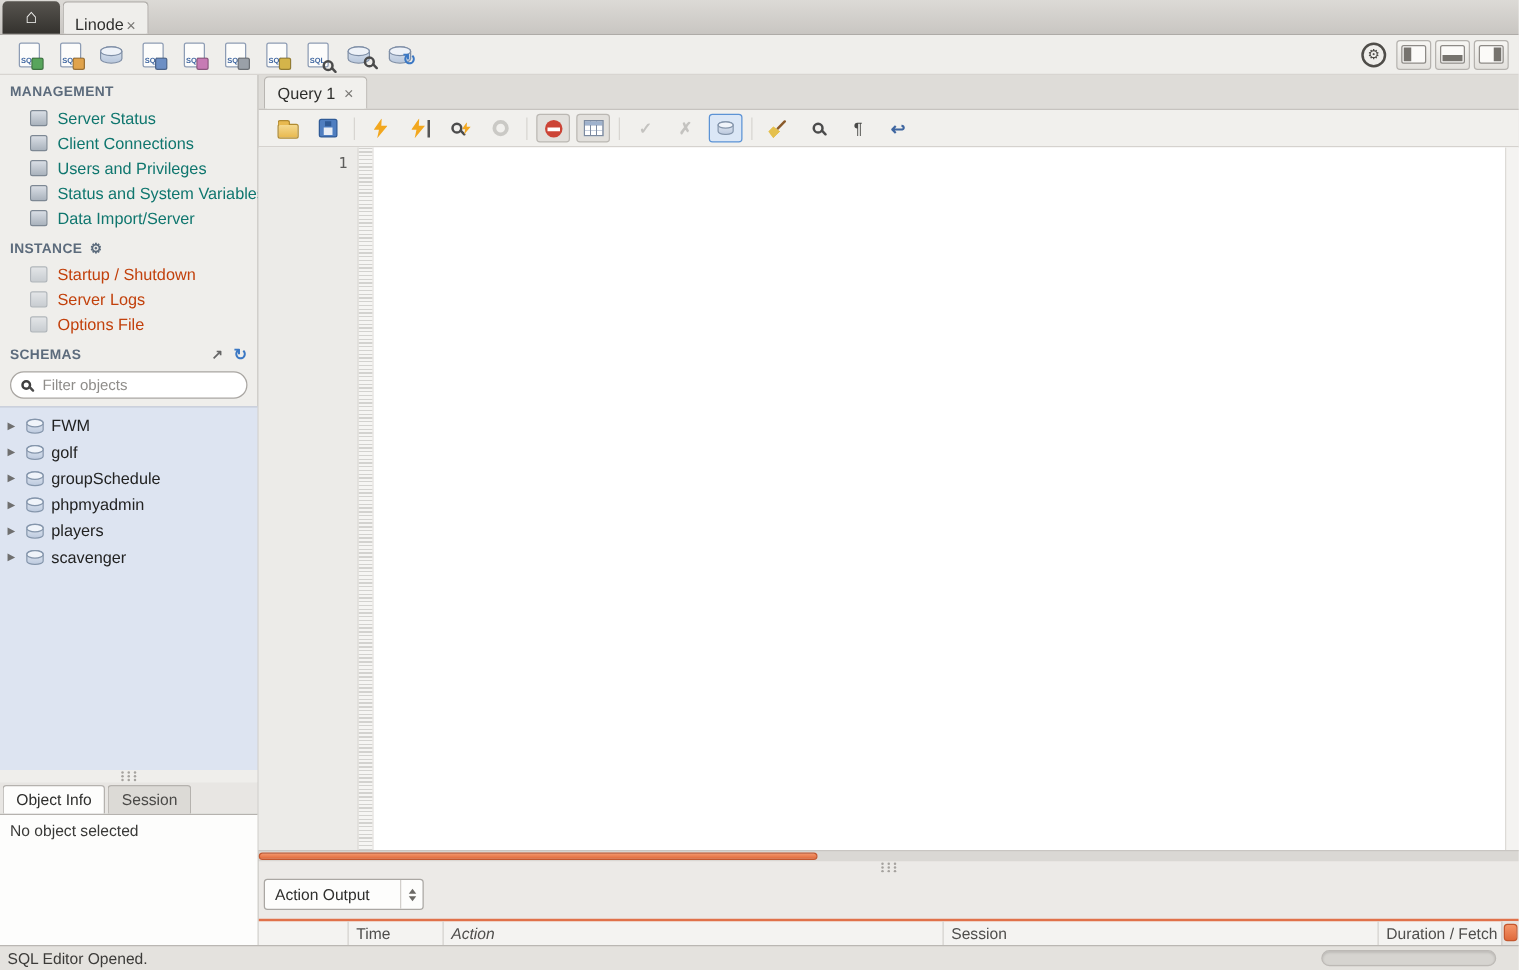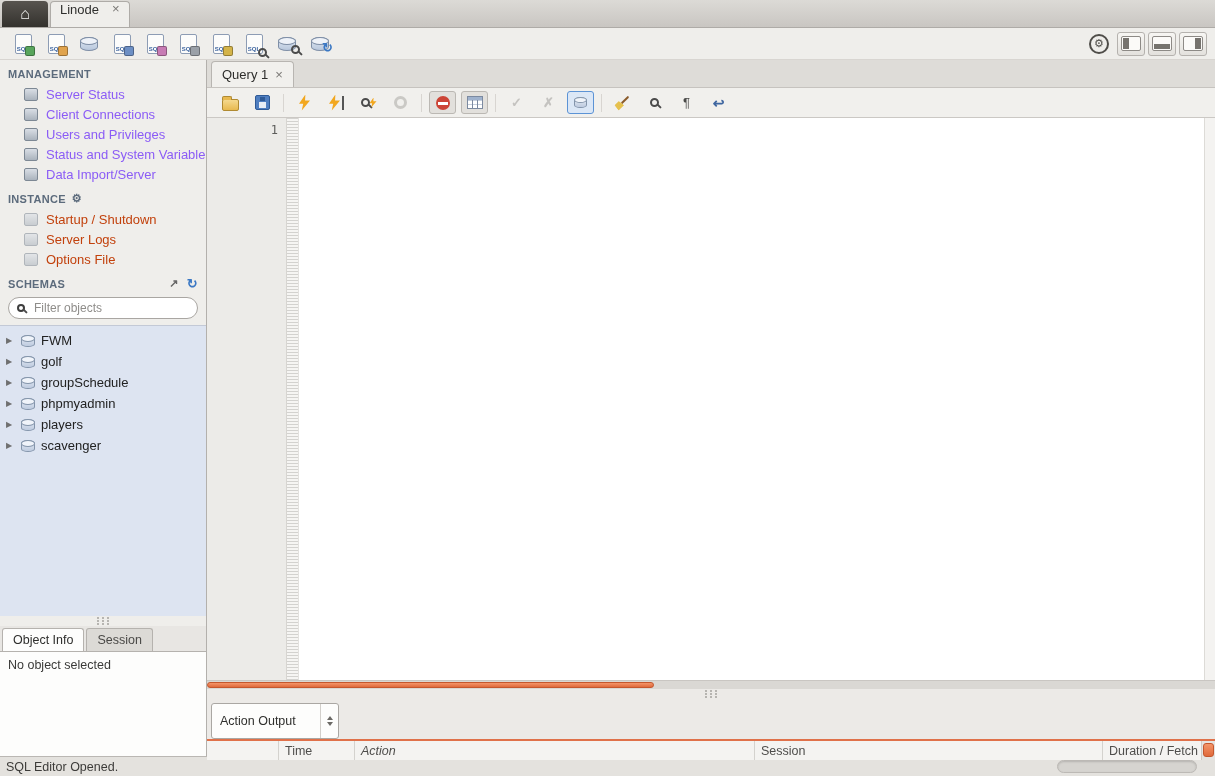--- a/index.html
+++ b/index.html
@@ -11,22 +11,22 @@
   }
   .window { width:1215px; height:776px; display:flex; flex-direction:column; }
 
   
   .titlebar { height:28px; flex:none; background:linear-gradient(#dcdad6,#c9c6c2);
     border-bottom:1px solid #aeaba7; display:flex; align-items:flex-end; padding-left:2px; gap:2px; }
   .home-tab { width:46px; height:26px; background:linear-gradient(#57544f,#34322e);
     border-radius:4px 4px 0 0; display:flex; align-items:center; justify-content:center;
     color:#f2f2f0; font-size:16px; }
   .conn-tab { height:26px; background:#efeeeb; border:1px solid #aeaba7; border-bottom:none;
-    border-radius:4px 4px 0 0; display:flex; align-items:flex-start; padding:0 9px; font-size:13px;
-    color:#2f2f2d; gap:13px; }
+    border-radius:4px 4px 0 0; display:flex; align-items:flex-end; padding:0 9px; font-size:13px;
+    color:#2f2f2d; gap:2px; }
   .tab-close { color:#7a7875; font-size:13px; line-height:1; }
 
   
   .main-toolbar { height:32px; flex:none; background:#efeeeb; border-bottom:1px solid #d8d5d1;
     display:flex; align-items:center; padding:0 8px; }
   .tb-group { display:flex; gap:3px; align-items:center; }
   .tb-spacer { flex:1; }
   .tb-btn { width:30px; height:26px; display:flex; align-items:center; justify-content:center; border-radius:3px; }
 
   .ic-doc { width:17px; height:20px; background:#fcfcfb; border:1px solid #8d9cb4; border-radius:2px; position:relative; }
@@ -63,21 +63,21 @@
 
   
   .sidebar { width:207px; flex:none; border-right:1px solid #b3b0ac; background:#efeeeb;
     display:flex; flex-direction:column; min-height:0; }
   .side-title { font-size:11px; font-weight:bold; color:#5c6b7c; padding:8px 8px 4px;
     letter-spacing:.3px; display:flex; align-items:center; gap:6px; white-space:nowrap; }
   .side-title .right { margin-left:auto; display:flex; gap:8px; align-items:center; }
   .title-badge { font-size:11px; color:#5c6b7c; }
   .expand-all-glyph { font-size:11px; color:#666; }
   .nav-item { height:20px; display:flex; align-items:center; gap:8px; padding-left:24px;
-    font-size:13px; color:#8b5cf6; white-space:nowrap; overflow:hidden; }
+    font-size:13px; color:#0f766e; white-space:nowrap; overflow:hidden; }
   .nav-item.disabled { color:#c2410c; }
   .mini { width:14px; height:13px; border:1px solid #7d8894; border-radius:2px;
     background:linear-gradient(#d9dee5,#aab3bd); flex:none; }
   .nav-item.disabled .mini { opacity:.55; }
 
   .filter-box { margin:3px 8px 6px; height:22px; border:1px solid #a9a6a2; border-radius:11px;
     background:#fff; display:flex; align-items:center; padding:0 8px; gap:7px; flex:none; }
   .filter-box input { border:none; outline:none; flex:1; font-size:12px; color:#333;
     background:transparent; font-family:"Liberation Sans",sans-serif; min-width:0; }
   .filter-box input::placeholder { color:#8f8d8a; }
@@ -164,21 +164,21 @@
   .codearea { flex:1; background:#fff; }
   .vscroll { width:11px; flex:none; background:#f4f3f1; border-left:1px solid #dddbd7; }
 
   .hscroll { height:9px; flex:none; background:#dad8d4; border-top:1px solid #c9c6c2; position:relative; }
   .hthumb { position:absolute; left:0; top:1px; bottom:1px; width:447px;
     background:linear-gradient(#f49569,#e06a3c); border:1px solid #c4572e; border-radius:4px; }
   .center-splitter { height:9px; flex:none; background:#eceae7; display:flex; align-items:center; justify-content:center; }
 
   .output-panel { height:58px; flex:none; background:#eceae7; display:flex; flex-direction:column; }
   .combo-row { padding:5px 0 0 4px; }
-  .combo { width:128px; height:36px; background:#fdfdfc; border:1px solid #aaa7a3; border-radius:3px;
+  .combo { width:128px; height:25px; background:#fdfdfc; border:1px solid #aaa7a3; border-radius:3px;
     display:flex; align-items:center; font-size:12.5px; color:#2f2f2d; padding-left:8px; }
   .combo .spin { margin-left:auto; width:18px; align-self:stretch; border-left:1px solid #d2cfcb;
     display:flex; flex-direction:column; align-items:center; justify-content:center; gap:2px; }
   .tri-up { width:0; height:0; border-left:3px solid transparent; border-right:3px solid transparent;
     border-bottom:4px solid #6b6965; }
   .tri-dn { width:0; height:0; border-left:3px solid transparent; border-right:3px solid transparent;
     border-top:4px solid #6b6965; }
 
   .grid-header { margin-top:auto; height:21px; flex:none; border-top:2px solid #e0714a;
     background:#f4f3f1; display:flex; font-size:12.5px; color:#4f4e4c; position:relative; padding-right:14px; }

